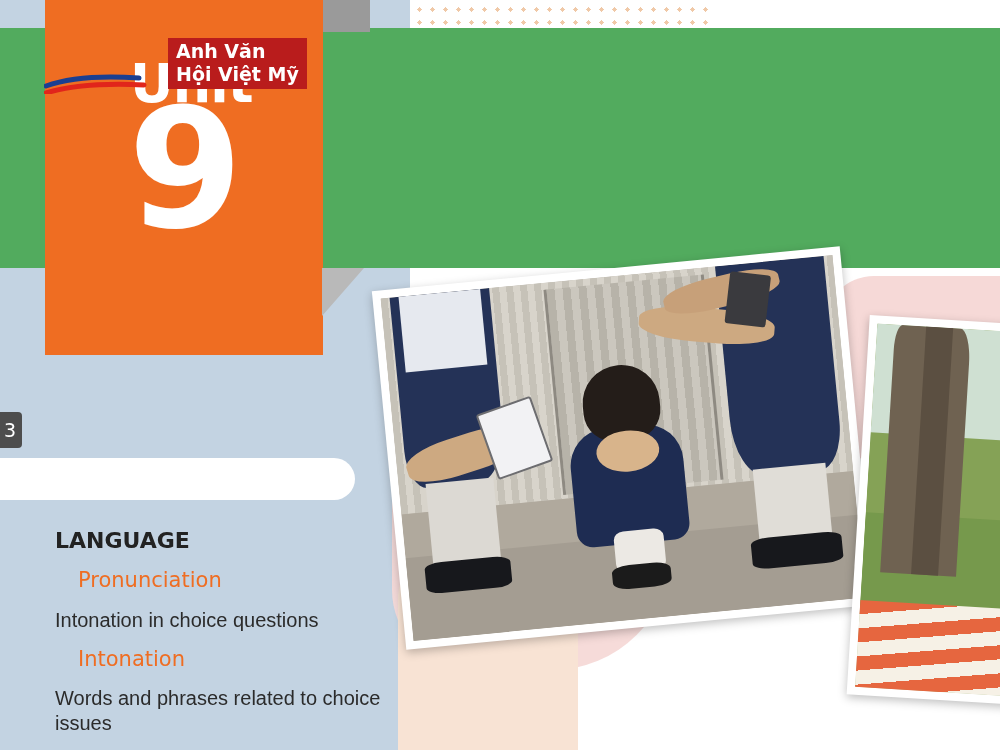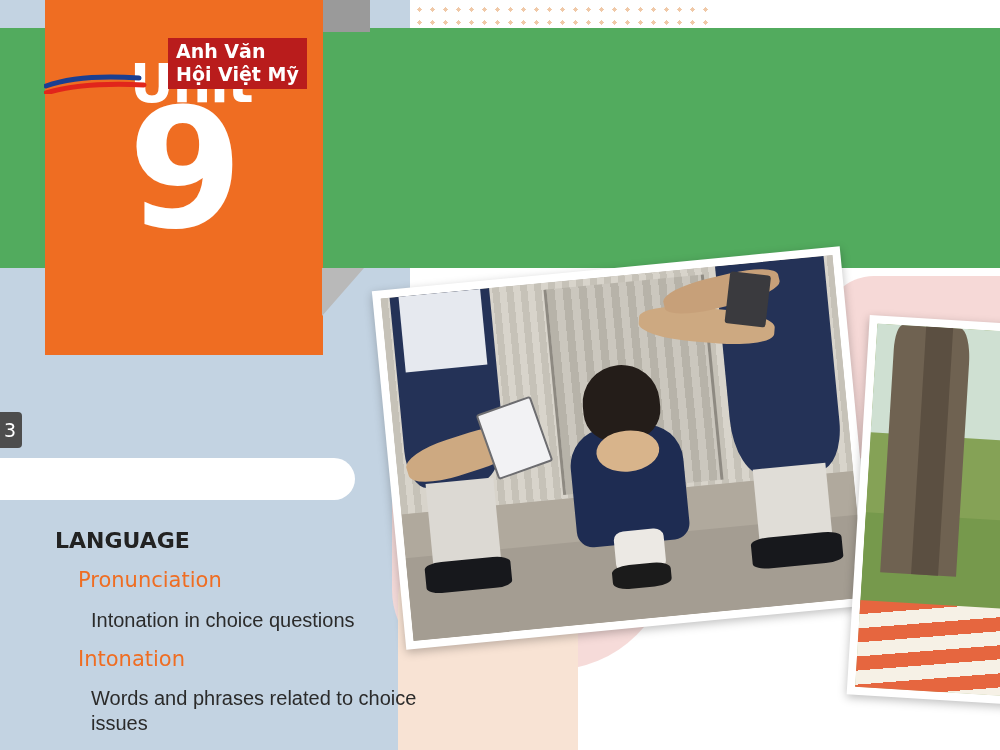--- a/index.html
+++ b/index.html
@@ -216,21 +216,20 @@
     margin-left: 23px;
   }
   .body-line {
     position: absolute;
     left: 55px;
     font-size: 20px;
     color: #2b2b2b;
     font-family: "Liberation Sans", sans-serif;
     line-height: 1.25;
     width: 330px;
-    margin-left: 36px;
   }
 
   
   .pink-blob {
     position: absolute;
     left: 392px;
     top: 300px;
     width: 280px;
     height: 370px;
     background: #f6d9d7;

